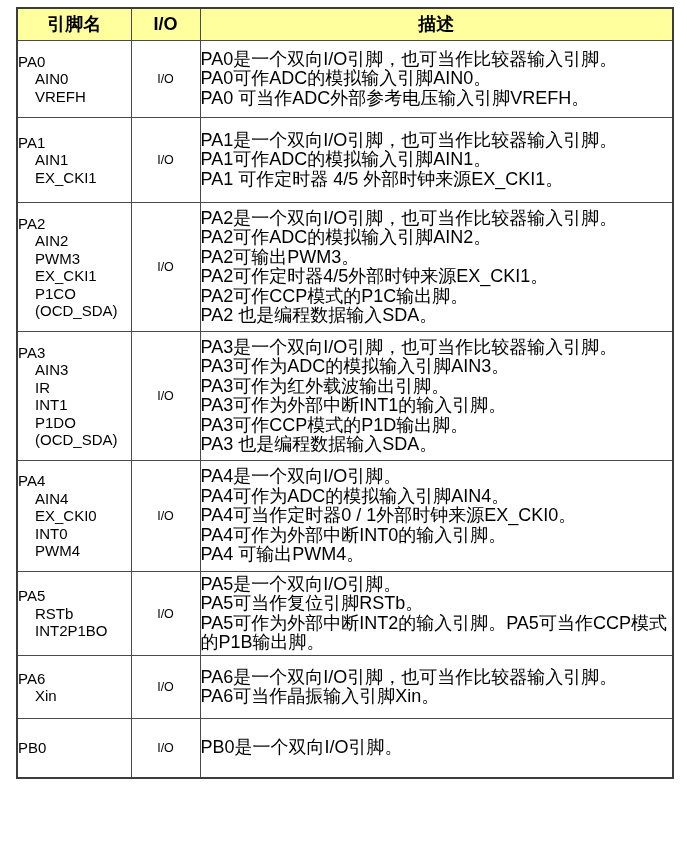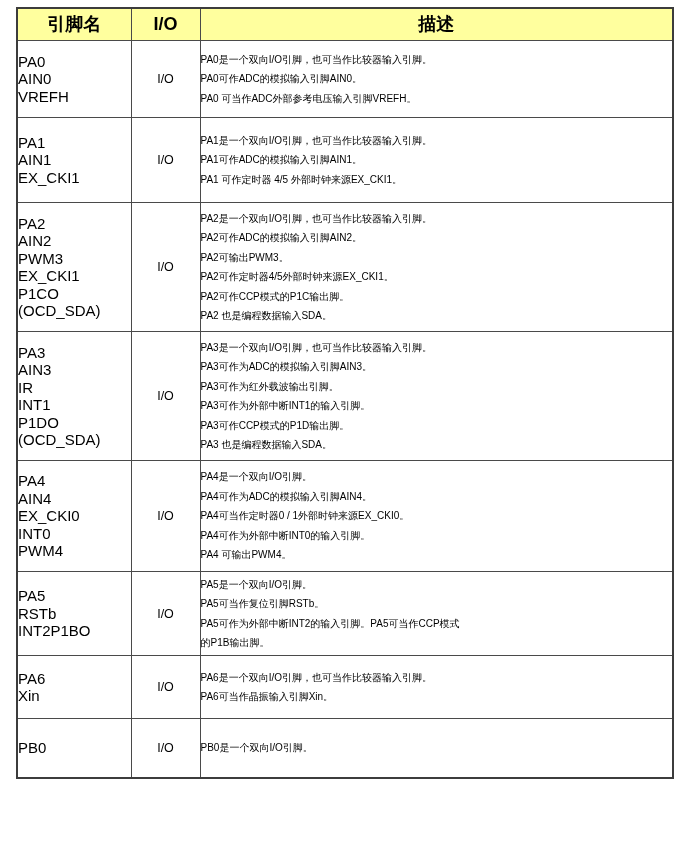--- a/index.html
+++ b/index.html
@@ -65,33 +65,34 @@
     line-height: 17.5px;
     text-align: left;
     vertical-align: middle;
   }
   td.pin-cell .pin-main {
     display: block;
     white-space: nowrap;
   }
   td.pin-cell .pin-alt {
     display: block;
+    padding-left: 17px;
     white-space: nowrap;
   }
 
   td.io-cell {
     text-align: center;
     font-size: 12.5px;
     vertical-align: middle;
     white-space: nowrap;
   }
 
   td.desc-cell {
     padding: 7px 8px 7px 14px;
-    font-size: 10px;
+    font-size: 18px;
     line-height: 19.5px;
     text-align: left;
     vertical-align: middle;
   }
   td.desc-cell .desc-line {
     display: block;
   }
 
   
   tr.r-pa0 td { height: 76px; }

